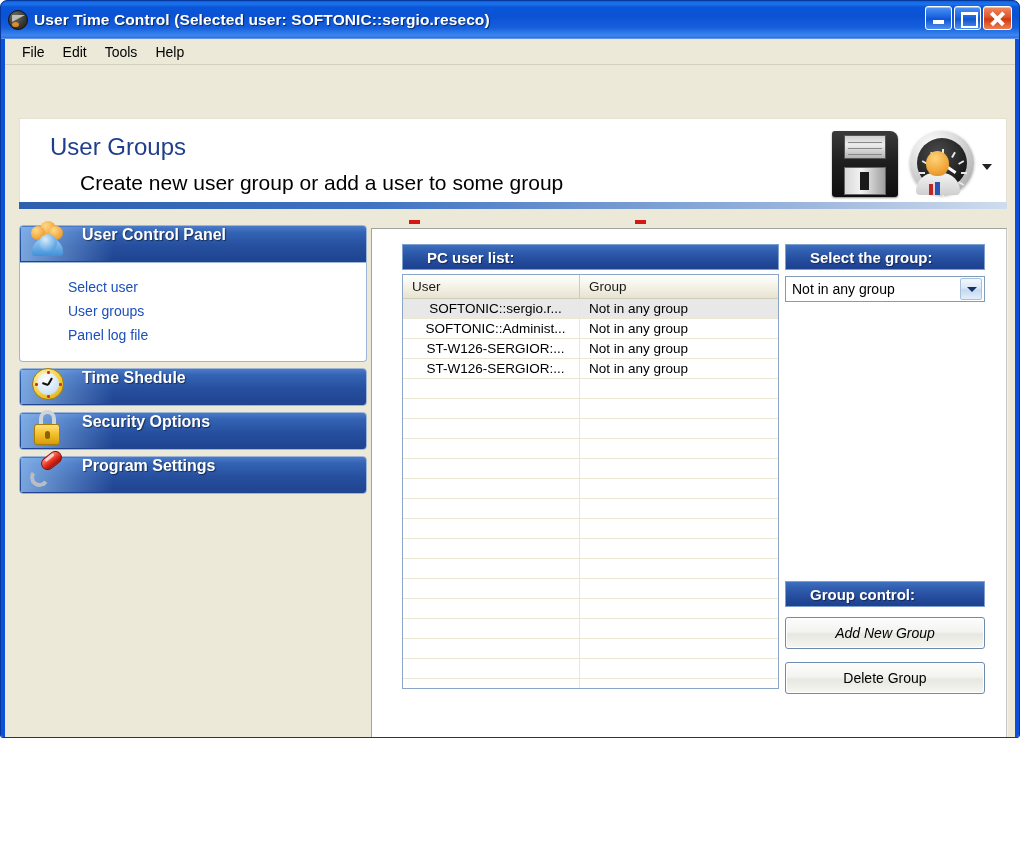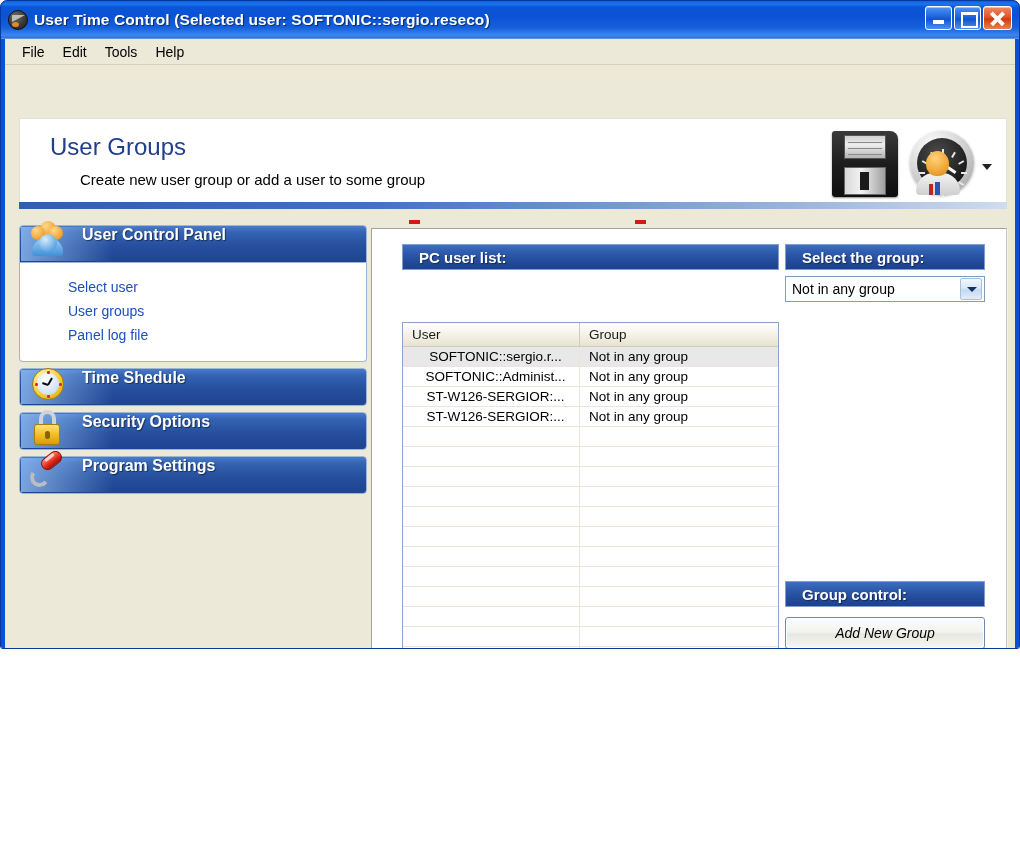--- a/index.html
+++ b/index.html
@@ -8,21 +8,21 @@
     width: 1020px; height: 851px;
     background: #ffffff;
     font-family: "Liberation Sans", sans-serif;
     overflow: hidden;
   }
 
   
   #window {
     position: absolute;
     left: 0; top: 0;
-    width: 1020px; height: 649px;
+    width: 1020px; height: 738px;
     background: #0a50d8;
     border: 1px solid #06379a;
     border-radius: 7px 7px 3px 3px;
     padding: 0 4px 4px 4px;
     overflow: hidden;
   }
 
   
   #titlebar {
     position: relative;
@@ -166,21 +166,21 @@
   #banner-title {
     position: absolute;
     left: 30px; top: 14px;
     font-size: 24px;
     color: #1f3e8c;
     font-weight: normal;
   }
   #banner-sub {
     position: absolute;
     left: 60px; top: 52px;
-    font-size: 15px;
+    font-size: 21px;
     color: #000;
   }
 
   
   #floppy-icon {
     position: absolute;
     right: 108px; top: 12px;
     width: 66px; height: 66px;
     background: linear-gradient(to bottom, #3a3a3a 0%, #1d1d1d 50%, #0e0e0e 100%);
     border-radius: 3px 8px 3px 3px;
@@ -400,42 +400,41 @@
   #red-mark-2 { left: 630px; }
 
   
   .sec-head {
     position: absolute;
     height: 26px;
     background: linear-gradient(to bottom, #3f6fc0 0%, #2f5cad 30%, #23499a 70%, #1d4190 100%);
     border: 1px solid #7fa0cf;
     display: flex;
     align-items: center;
-    padding-left: 16px;
+    padding-left: 24px;
   }
   .sec-head span {
     color: #ffffff;
     font-size: 15px;
     font-weight: bold;
     text-shadow: 1px 1px 1px rgba(0,0,0,0.45);
     white-space: nowrap;
   }
   #sec-pc-list  { left: 30px;  top: 15px;  width: 377px; }
   #sec-group    { left: 413px; top: 15px;  width: 200px; }
   #sec-gctrl    { left: 413px; top: 352px; width: 200px; }
 
   
   #listview {
     position: absolute;
     left: 30px; top: 45px;
     width: 377px; height: 415px;
     background: #ffffff;
     border: 1px solid #8ba5c6;
     overflow: hidden;
-    margin-top: 48px;
   }
   .lv-header {
     display: flex;
     height: 24px;
     background: linear-gradient(to bottom, #ffffff 0%, #f3f1e4 55%, #e6e3d2 100%);
     border-bottom: 1px solid #d0ccb8;
   }
   .lv-header div {
     font-size: 13.5px;
     color: #1a1a1a;

